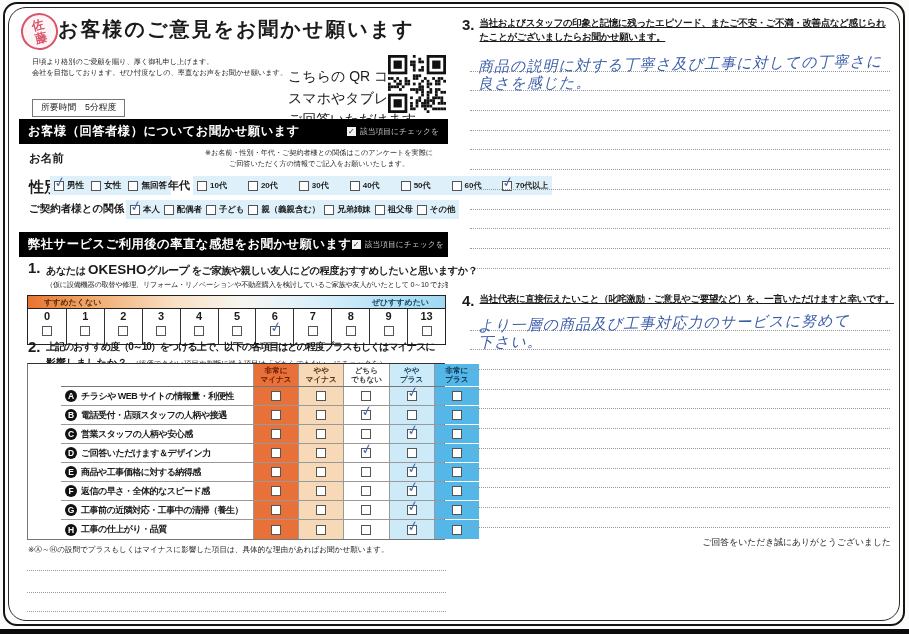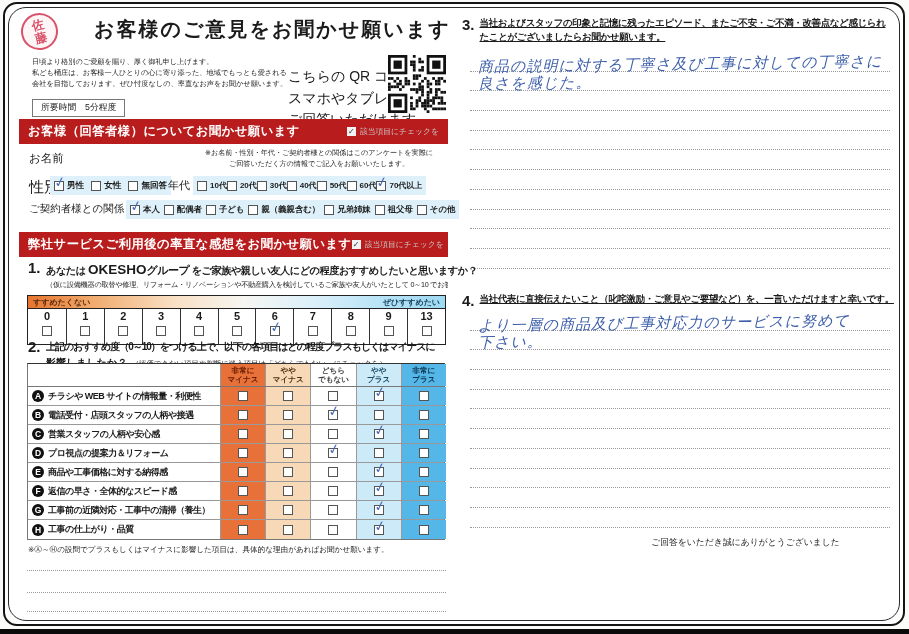--- a/index.html
+++ b/index.html
@@ -16,69 +16,69 @@
   .bottom-band { position:absolute; left:0; right:0; bottom:0; height:5px; background:#0b0b0b; }
 
   
   .stamp { left:21px; top:13px; width:37px; height:37px; border:2px solid #d9536a;
            border-radius:50%; color:#d9536a; display:flex; flex-direction:column;
            align-items:center; justify-content:center; font-weight:bold; font-size:12px;
            line-height:1.05; transform:rotate(-14deg); background:rgba(233,90,120,0.06);
            font-family:"DejaVu Serif",serif; }
 
   .page-title { left:58px; top:16px; width:348px; font-size:20px;
-                font-weight:bold; letter-spacing:2px; white-space:nowrap;padding-left:36px; }
+                font-weight:bold; letter-spacing:2px; white-space:nowrap; }
 
   .intro { left:32px; top:56px; width:268px; font-size:7.2px; line-height:1.55; color:#222; }
   .intro div { white-space:nowrap; }
   .time-box { left:32px; top:99px; border:1px solid #777; padding:2px 8px; font-size:8.8px;
               white-space:nowrap; background:#fff; }
 
   .qr-caption { left:288px; top:66px; width:99px; font-size:14px; line-height:1.55;
                 text-align:center; white-space:nowrap; }
   .qr-box { left:388px; top:55px; width:58px; height:58px; }
 
   
-  .bar { left:19px; width:429px; height:25px; background:#b91c1c; color:#fff;
+  .bar { left:19px; width:429px; height:25px; background:#000000; color:#fff;
          display:flex; align-items:center; justify-content:space-between; padding:0 9px; }
   .bar-title { font-size:12.3px; font-weight:bold; letter-spacing:0.5px; white-space:nowrap; }
   .bar-note { font-size:7.8px; color:#c9c9c9; display:flex; align-items:center; gap:4px; white-space:nowrap; }
   .mini-cb { width:9px; height:9px; background:#f2f2f2; color:#2d2d2d; font-size:8px;
              line-height:9px; text-align:center; font-weight:bold; display:inline-block; }
 
   
   .cb { width:10px; height:10px; border:1.1px solid #555; background:#fff;
         display:inline-block; position:relative; flex:none; }
   .cb.checked::after { content:"✓"; position:absolute; left:-1px; top:-8px; font-size:14px;
         font-weight:bold; color:#4a6db8; transform:rotate(-12deg);
         font-family:"DejaVu Sans",sans-serif; }
   .opt { display:inline-flex; align-items:center; gap:3px; font-weight:bold; white-space:nowrap; }
   .strip { background:#def0f9; display:inline-flex; align-items:center; padding:0 4px; height:19px; }
 
-  .field-label { font-weight:normal; white-space:nowrap; }
+  .field-label { font-weight:bold; white-space:nowrap; }
   .small-note { font-size:7.1px; line-height:1.5; color:#222; white-space:nowrap; }
 
   
   .q-no { font-size:15px; font-weight:bold; }
   .q-line { font-weight:bold; white-space:nowrap; }
 
   
   .nps-wrap { left:27px; top:295px; width:419px; border:1.8px solid #222; background:#fff; }
   .nps-grad { height:13px; display:flex; justify-content:space-between; align-items:center;
-              padding:0 5px; font-size:8px; font-weight:bold; border-bottom:1.4px solid #222;
+              padding:0 16px; font-size:8px; font-weight:bold; border-bottom:1.4px solid #222;
               background:linear-gradient(90deg,#e8742f 0%,#f0a96b 15%,#f9e0c4 35%,#f6f6f2 52%,#dcf0fa 68%,#b5e2f6 86%,#9ed9f2 100%); }
   .nps-grad .minlab { color:#5b2d0e; } .nps-grad .maxlab { color:#17455f; }
   .nps-grid { display:grid; grid-template-columns:repeat(11,1fr); }
   .nps-cell { border-left:1px solid #333; text-align:center; padding:1px 0 4px; }
   .nps-cell:first-child { border-left:none; }
   .nps-num { font-size:11px; font-weight:bold; display:block; line-height:1.1; }
 
   
   .rtable { left:27px; top:363px; width:418px; border:1px solid #777; border-top:1.4px solid #333; background:#fff; }
-  .trow { display:grid; grid-template-columns:192px repeat(5,45.2px); border-bottom:1px solid #999; height:19px; }
+  .trow { display:grid; grid-template-columns:192px repeat(5,45.2px); border-bottom:1px solid #999; height:19px;margin-left:33px; }
   .trow.head { height:23px; border-bottom:1px solid #777; }
   .hcell, .rcell { border-left:1px solid #999; display:flex; flex-direction:column;
                    align-items:center; justify-content:center; }
   .hcell { font-size:7.6px; font-weight:bold; line-height:1.2; }
   .rcell { flex-direction:row; }
   .c0 { background:#e8713a; } .c0.hcell { color:#641b00; }
   .c1 { background:#f7d9b7; } .c1.hcell { color:#4a3014; }
   .c2 { background:#ffffff; } .c2.hcell { color:#3a3a3a; }
   .c3 { background:#cdeaf8; } .c3.hcell { color:#174a68; }
   .c4 { background:#55b7e8; } .c4.hcell { color:#0d3550; }
@@ -92,38 +92,37 @@
 
   
   .rq { display:flex; gap:5px; align-items:flex-start; }
   .rq-text { font-size:9.5px; font-weight:bold; line-height:1.45; letter-spacing:-0.4px;text-decoration:underline; }
   .rq-text div { white-space:nowrap; }
   .alines { position:absolute; }
   .aline { height:19.7px; border-bottom:1.6px dotted #999; position:relative; }
   .hand { position:absolute; bottom:-3px; left:8px; font-family:"DejaVu Serif",serif;
           font-style:italic; font-size:15px; color:#3c5ea9; letter-spacing:1px;
           white-space:nowrap; transform:rotate(-0.8deg); }
-  .thanks { font-size:8.8px; text-align:center; white-space:nowrap; }
+  .thanks { font-size:8.8px; text-align:right; white-space:nowrap; }
 </style>
 </head>
 <body>
 
 <div class="frame-outer"></div>
 <div class="frame-inner"></div>
 
 <div class="abs stamp">
   <span>佐</span>
   <span>藤</span>
 </div>
 
 <h1 class="abs page-title">お客様のご意見をお聞かせ願います</h1>
 
 <div class="abs intro">
   <div>日頃より格別のご愛顧を賜り、厚く御礼申し上げます。</div>
-  <div>私ども桶庄は、お客様一人ひとりの心に寄り添った、地域でもっとも愛される</div>
   <div>会社を目指しております。ぜひ忖度なしの、率直なお声をお聞かせ願います。</div>
 </div>
 
 <div class="abs time-box">所要時間　5分程度</div>
 
 <div class="abs qr-caption">
   <div>こちらの QR コードから</div>
   <div>スマホやタブレットでも</div>
   <div>ご回答いただけます</div>
 </div>
@@ -279,21 +278,21 @@
     <span class="cb"></span>
     <span>女性</span>
   </span>
   <span class="opt">
     <span class="cb"></span>
     <span>無回答</span>
   </span>
 </div>
 
 <div class="abs field-label" style="left:168px; top:178px; font-size:11px;">年代</div>
-<div class="abs strip" style="left:193px; top:176px; gap:0; font-size:8px;">
+<div class="abs strip" style="left:193px; top:176px; gap:21px; font-size:8px;">
   <span class="opt">
       <span class="cb"></span>
       <span>10代</span>
     </span>
   <span class="opt">
       <span class="cb"></span>
       <span>20代</span>
     </span>
   <span class="opt">
       <span class="cb"></span>
@@ -474,21 +473,21 @@
     <div class="rcell c3">
         <span class="cb checked"></span>
       </div>
     <div class="rcell c4">
         <span class="cb"></span>
       </div>
   </div>
   <div class="trow">
     <div class="label-cell">
         <span class="letter">D</span>
-        <span>プロ視点の提案力＆リフォーム</span>
+        <span>ご回答いただけます＆デザイン力</span>
       </div>
     <div class="rcell c0">
         <span class="cb"></span>
       </div>
     <div class="rcell c1">
         <span class="cb"></span>
       </div>
     <div class="rcell c2">
         <span class="cb checked"></span>
       </div>

